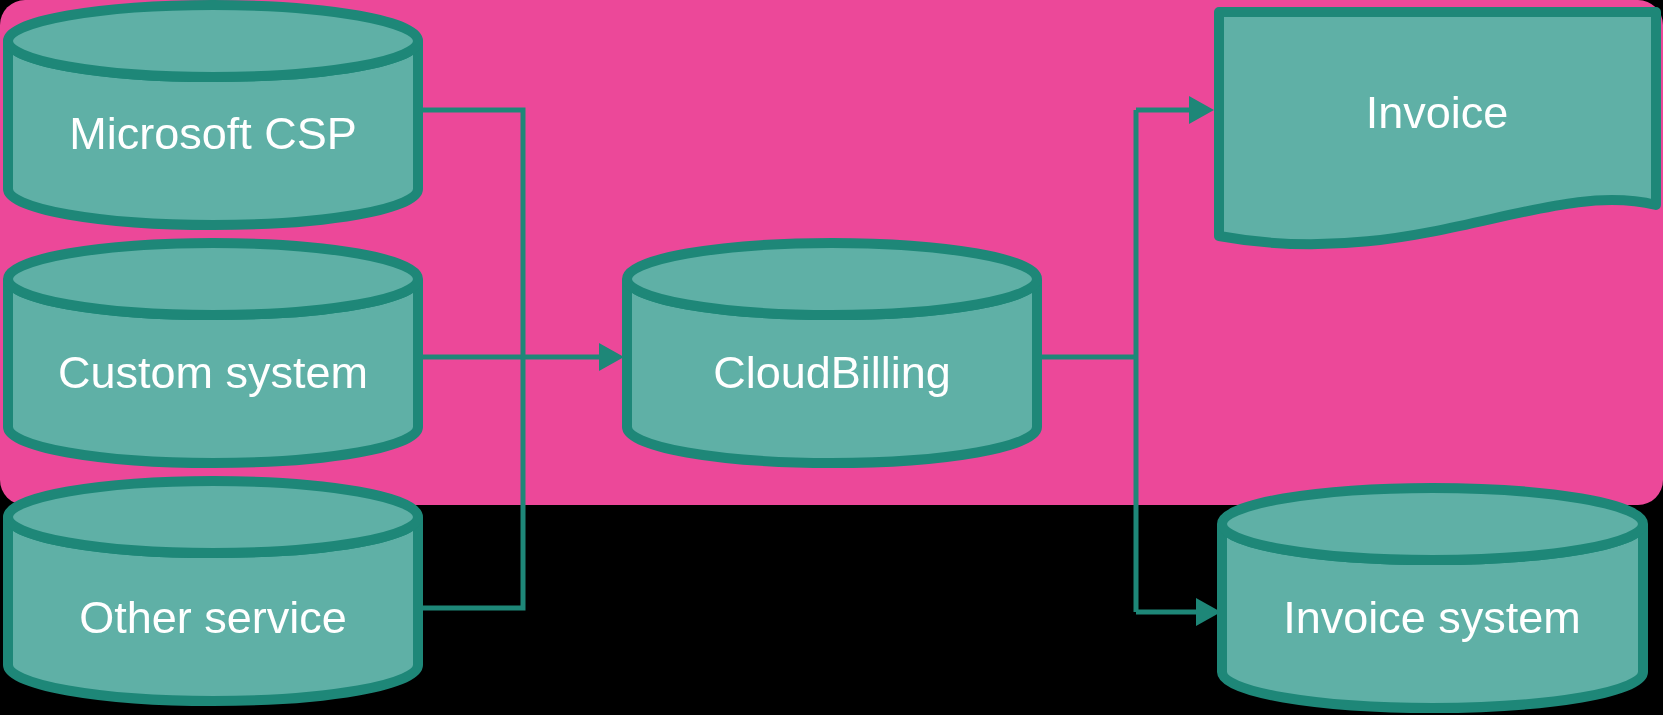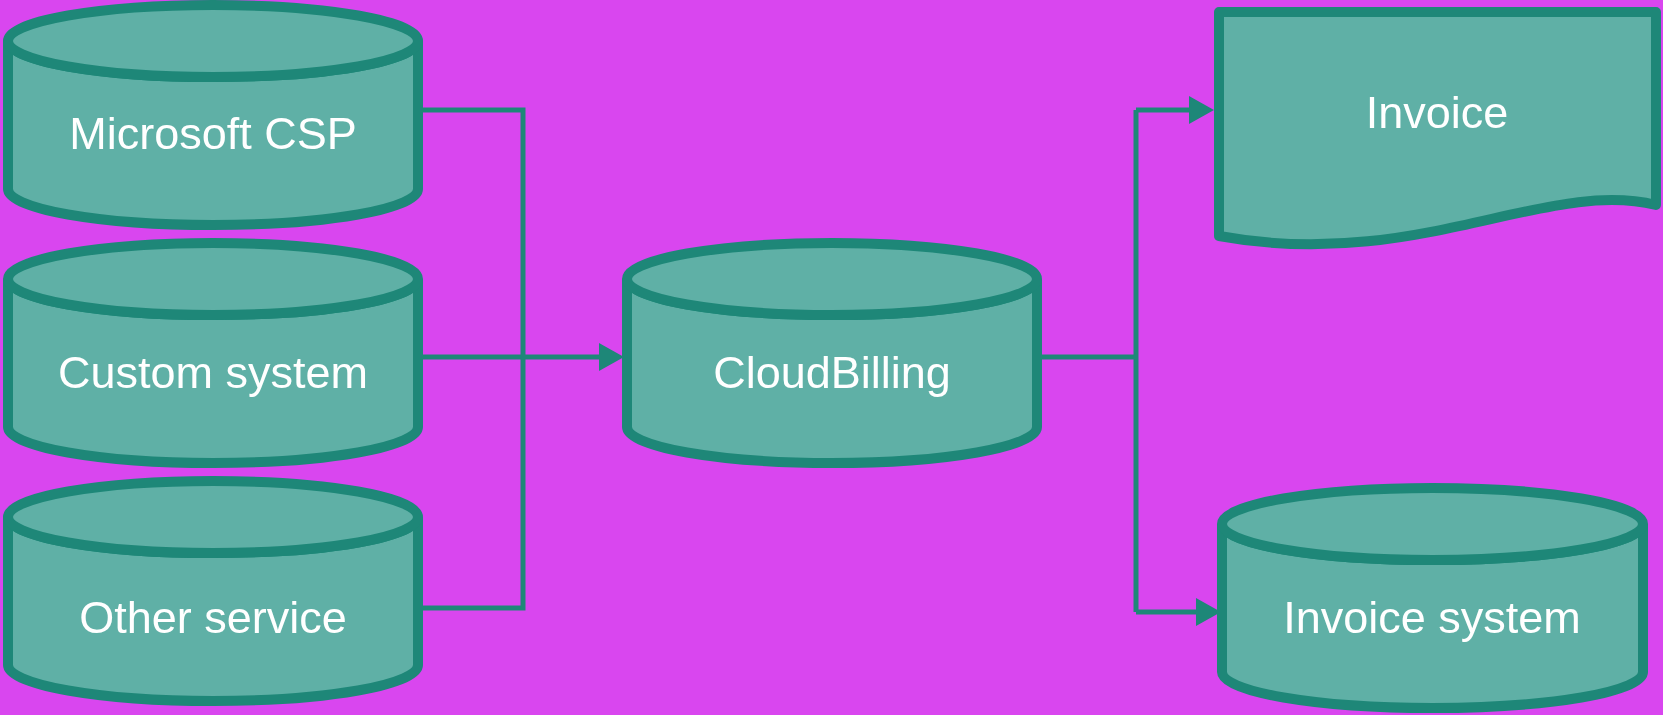--- a/index.html
+++ b/index.html
@@ -9,22 +9,23 @@
     height: 715px;
     overflow: hidden;
   }
   body {
     background: #000000;
     font-family: "Liberation Sans", sans-serif;
   }
   .canvas {
     position: relative;
     width: 1663px;
-    height: 715px;
-    background: #d946ef;
+    height: 505px;
+    background: #ec4899;
+    border-radius: 25px;
   }
   svg { display: block; }
   .shape-body {
     fill: #5FB0A6;
     stroke: #1E8778;
     stroke-width: 10;
   }
   .shape-top {
     fill: #5FB0A6;
     stroke: #1E8778;

